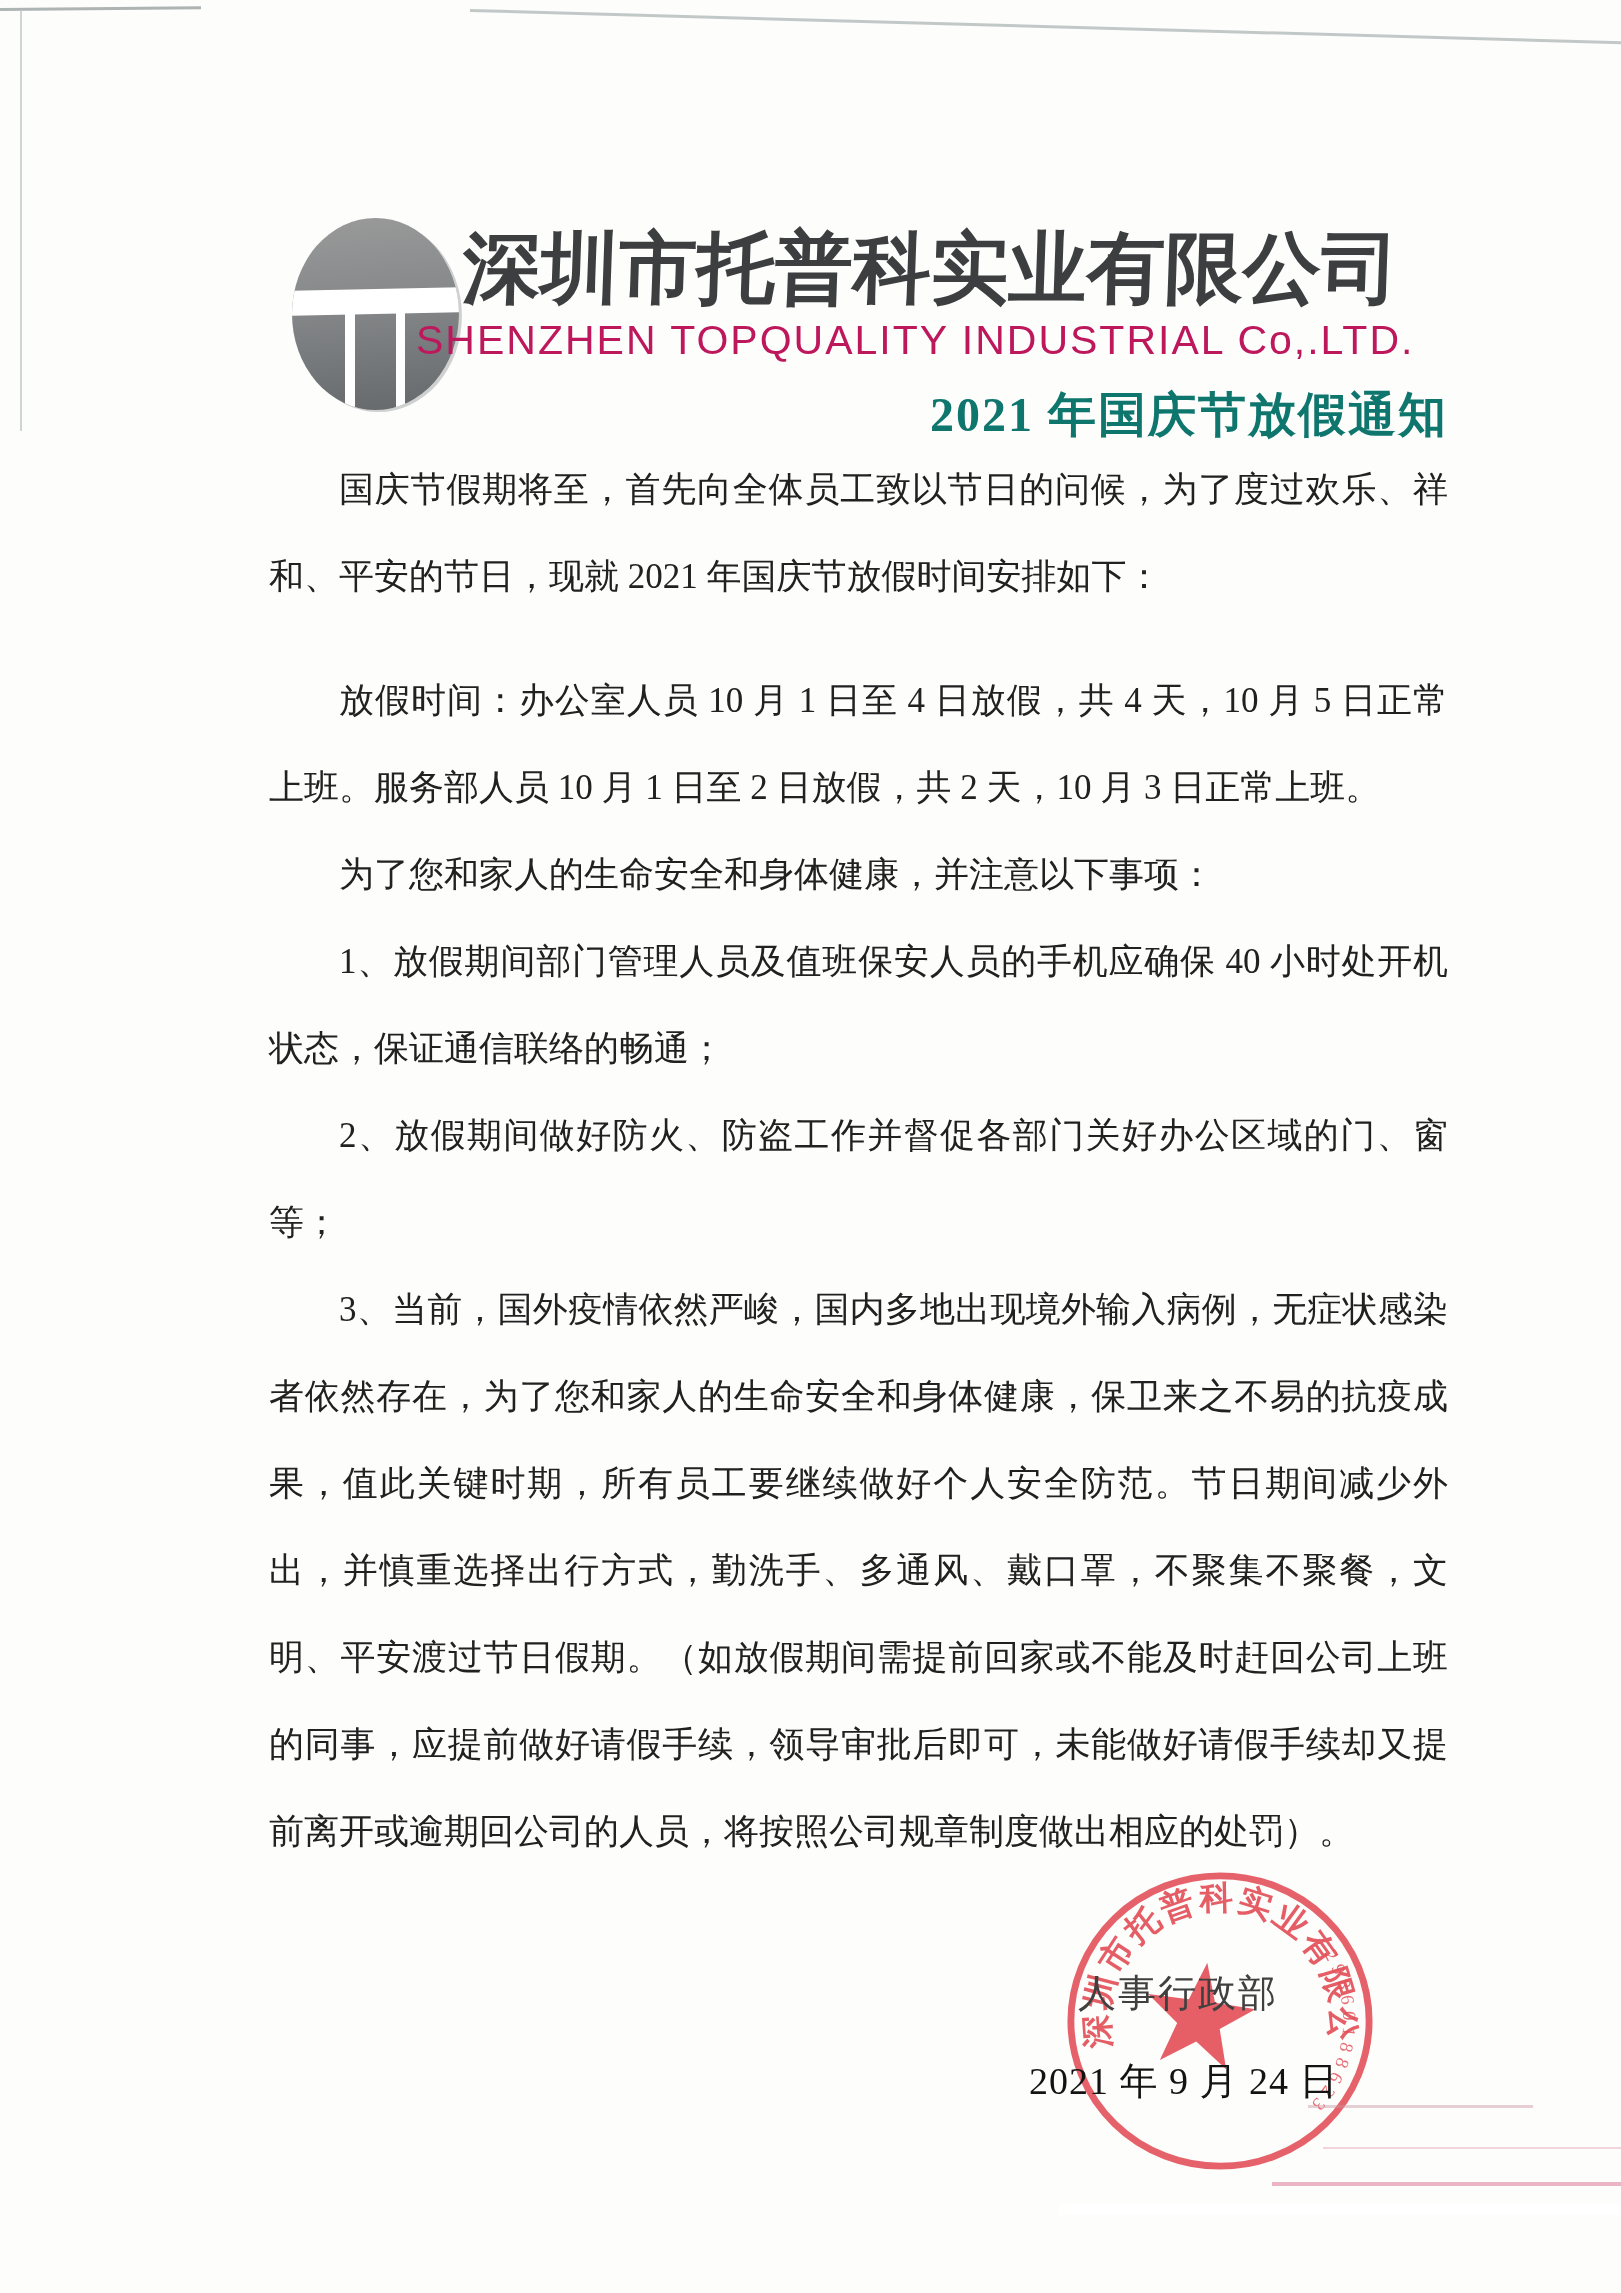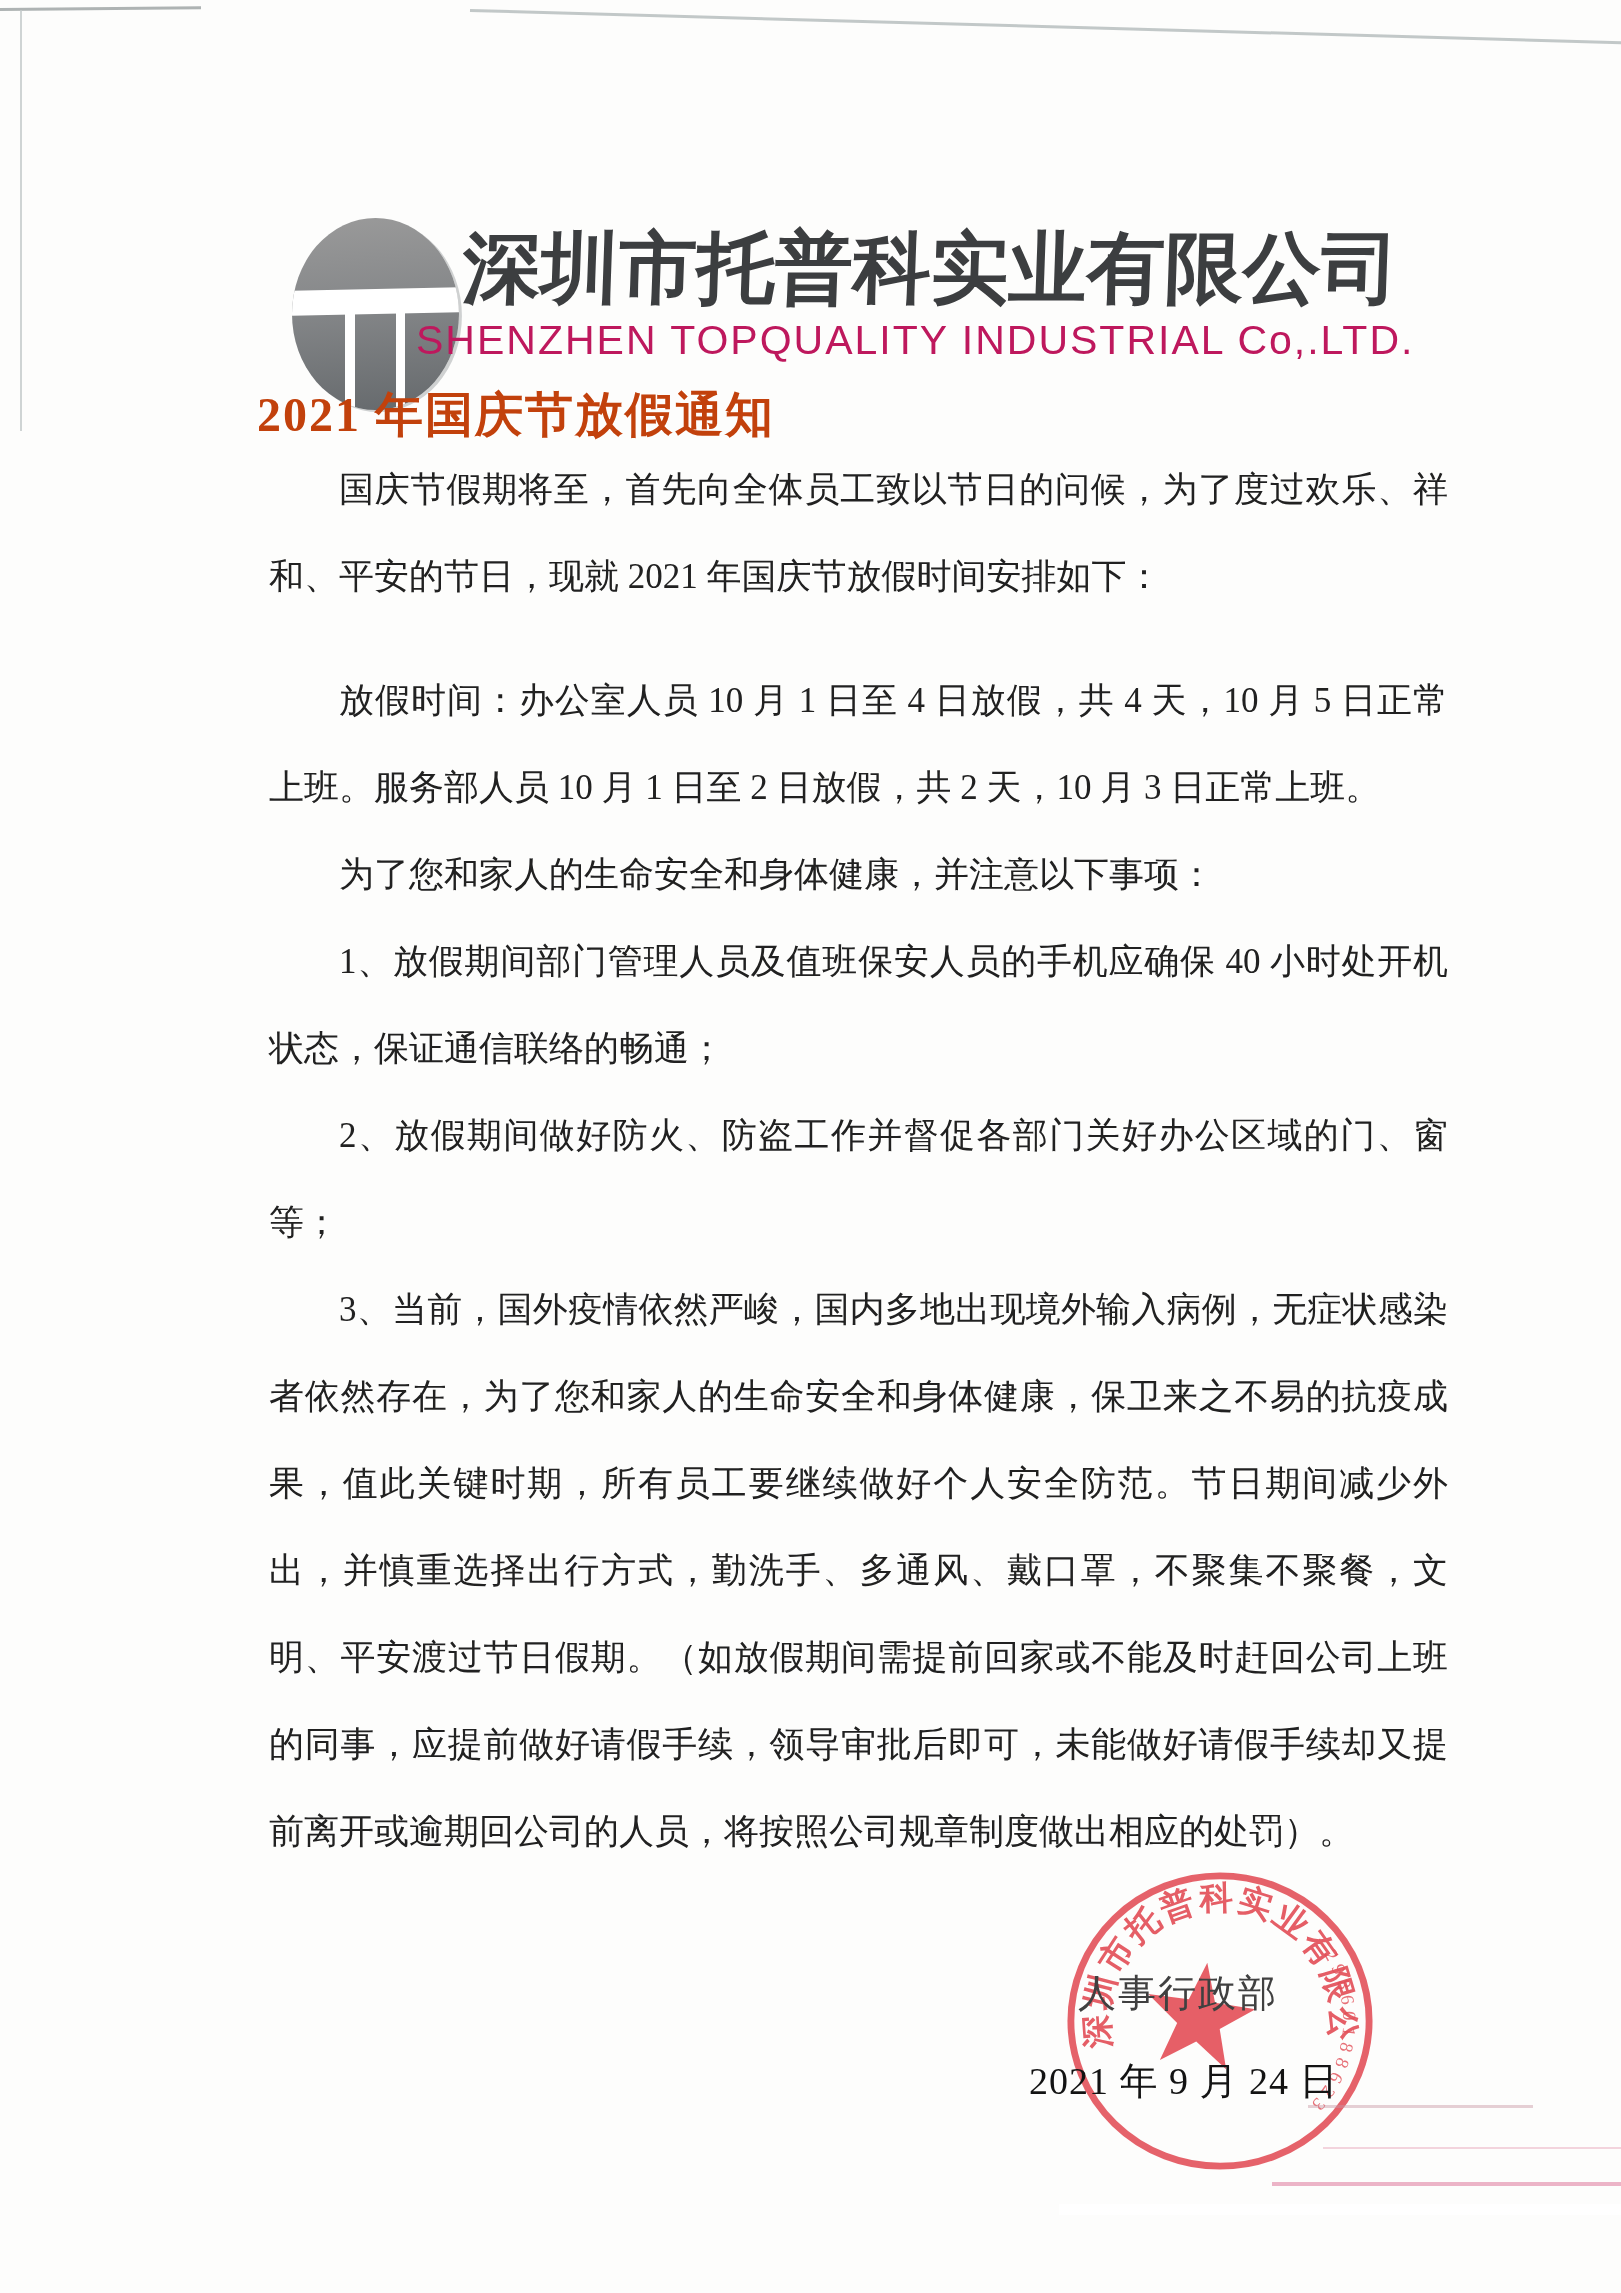--- a/index.html
+++ b/index.html
@@ -25,22 +25,22 @@
         background:linear-gradient(175deg,#9a9a9a 0%,#858789 45%,#65696c 100%);overflow:hidden;
         box-shadow:2.9px 2px 0 rgba(120,125,128,.35);}
   .logo .crossbar{position:absolute;left:-3.9px;top:37%;width:110%;height:13%;background:#fff;transform:rotate(-1.2deg);}
   .logo .slit{position:absolute;top:48%;width:5.5%;height:60%;background:#fff;}
   .logo .slit.left{left:32%;}
   .logo .slit.right{left:62%;}
   .company-cn{position:absolute;left:463px;top:222px;width:990px;font-size:78px;line-height:94px;
         font-weight:700;color:#3c3e40;letter-spacing:0;white-space:nowrap;transform:skewX(-2deg);}
   .company-en{position:absolute;left:416px;top:316px;font-size:41px;line-height:49px;color:#be185d;
         font-family:"Liberation Sans","DejaVu Sans",sans-serif;letter-spacing:2px;white-space:nowrap;}
-  .notice-title{position:absolute;left:257px;top:386px;width:1191px;text-align:left;
-        font-size:48px;line-height:57px;font-weight:700;color:#c2410c;letter-spacing:2px;}
+  .notice-title{position:absolute;left:257px;top:386px;width:1191px;text-align:right;
+        font-size:48px;line-height:57px;font-weight:700;color:#0f766e;letter-spacing:2px;}
 
   
   .body-block{position:absolute;left:257px;top:446px;width:1191px;font-size:35px;line-height:87px;
         text-align:justify;color:#212121;}
   .salutation{text-indent:0;}
   .para{text-indent:2em;margin-left:12px;}
   .para.extra{margin-top:37px;}
   .b{font-weight:400;}
 
   

